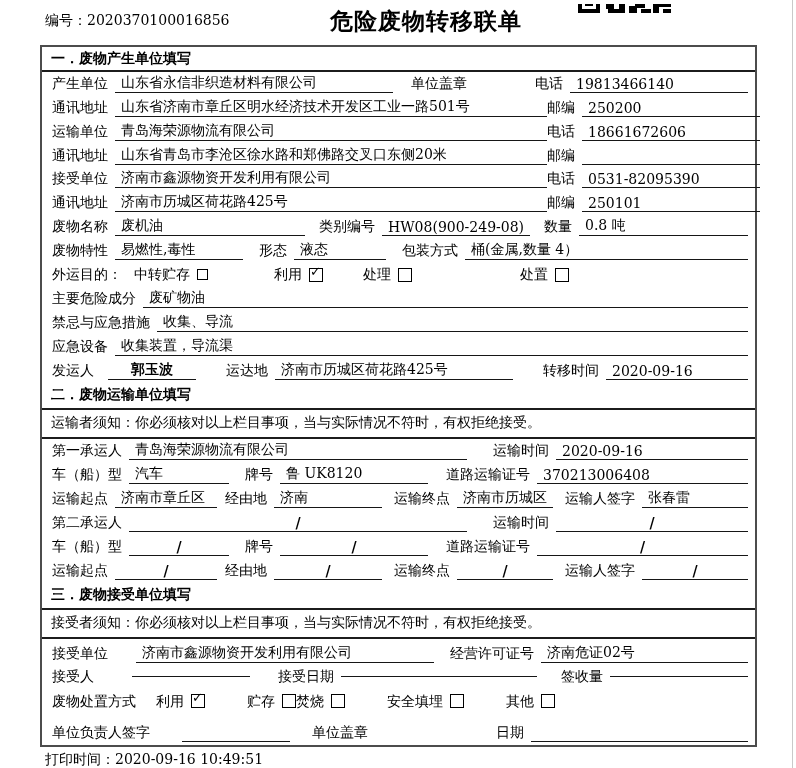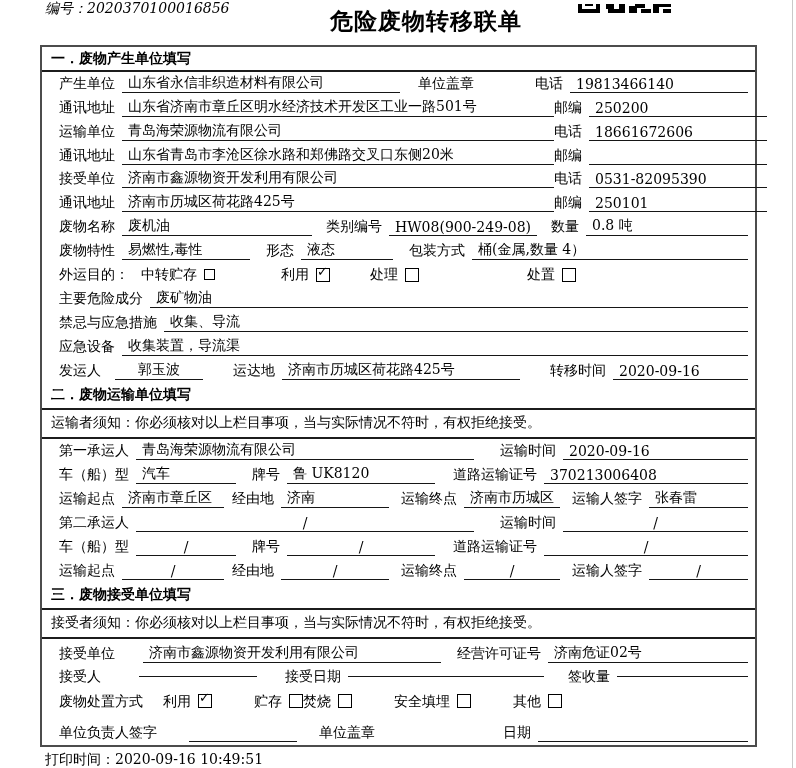--- a/index.html
+++ b/index.html
@@ -1,44 +1,44 @@
 <!DOCTYPE html>
 <html><head>
 <meta charset="utf-8">
 <style>
   html,body{margin:0;padding:0;}
   body{
     width:796px;height:768px;position:relative;background:#ffffff;
     font-family:"DejaVu Serif","Liberation Serif",serif;
     font-size:14px;color:#000;overflow:hidden;
   }
-  .hdr-serial{position:absolute;left:45px;top:0;white-space:nowrap;font-style:italic;}
+  .hdr-serial{position:absolute;left:45px;top:12px;white-space:nowrap;}
   .title{position:absolute;left:330px;top:6px;font-size:23px;font-weight:bold;
     font-family:"DejaVu Sans","Liberation Sans",sans-serif;letter-spacing:1px;white-space:nowrap;}
   .qr{position:absolute;left:578px;top:0;width:96px;height:9px;}
   .page-edge{position:absolute;left:792px;top:0;width:1px;height:768px;background:#c9c9c9;}
 
   .tbl{position:absolute;left:40px;top:45px;width:717px;height:702px;
     border:2px solid #4c4c4c;box-sizing:border-box;background:#fff;
     display:flex;flex-direction:column;}
   .sec-h{height:25px;flex:none;border-bottom:2px solid #1c1c1c;
     font-weight:bold;font-family:"DejaVu Sans","Liberation Sans",sans-serif;
     display:flex;align-items:center;padding-left:9px;box-sizing:border-box;text-align:right;}
   .sec-h2{height:27px;}
   .notice{height:29px;flex:none;border-bottom:2px solid #1c1c1c;
     display:flex;align-items:center;padding-left:9px;box-sizing:border-box;white-space:nowrap;}
   .row{height:23.9px;flex:none;display:flex;align-items:flex-end;
-    padding:0 7px 3px 17px;box-sizing:border-box;white-space:nowrap;}
+    padding:0 7px 3px 10px;box-sizing:border-box;white-space:nowrap;}
   .row.h27{height:27px;}
   .row.h25{height:25px;align-items:center;}
   .row.h26{height:26px;flex:1;}
   .lbl{flex:none;white-space:nowrap;}
   .val{border-bottom:1px solid #161616;margin-left:7px;padding:0 3px 0 6px;
     white-space:nowrap;box-sizing:border-box;flex:none;}
-  .val.c{text-align:center;padding:0 3px;}
+  .val.c{text-align:center;padding:0 3px;font-weight:bold;}
   .fill{flex:1;}
   .right{margin-left:auto;}
   .opt{display:inline-flex;align-items:center;flex:none;}
   .cb{width:12px;height:12px;border:1px solid #000;flex:none;display:inline-block;
     position:relative;margin-left:7px;margin-bottom:1px;}
   .cb.sm{width:9px;height:9px;}
   .mk{position:absolute;left:0px;top:-5px;font-size:13px;font-weight:bold;
     font-family:"DejaVu Sans","Liberation Sans",sans-serif;}
   .footer{position:absolute;left:45px;top:751px;white-space:nowrap;}
 </style>

